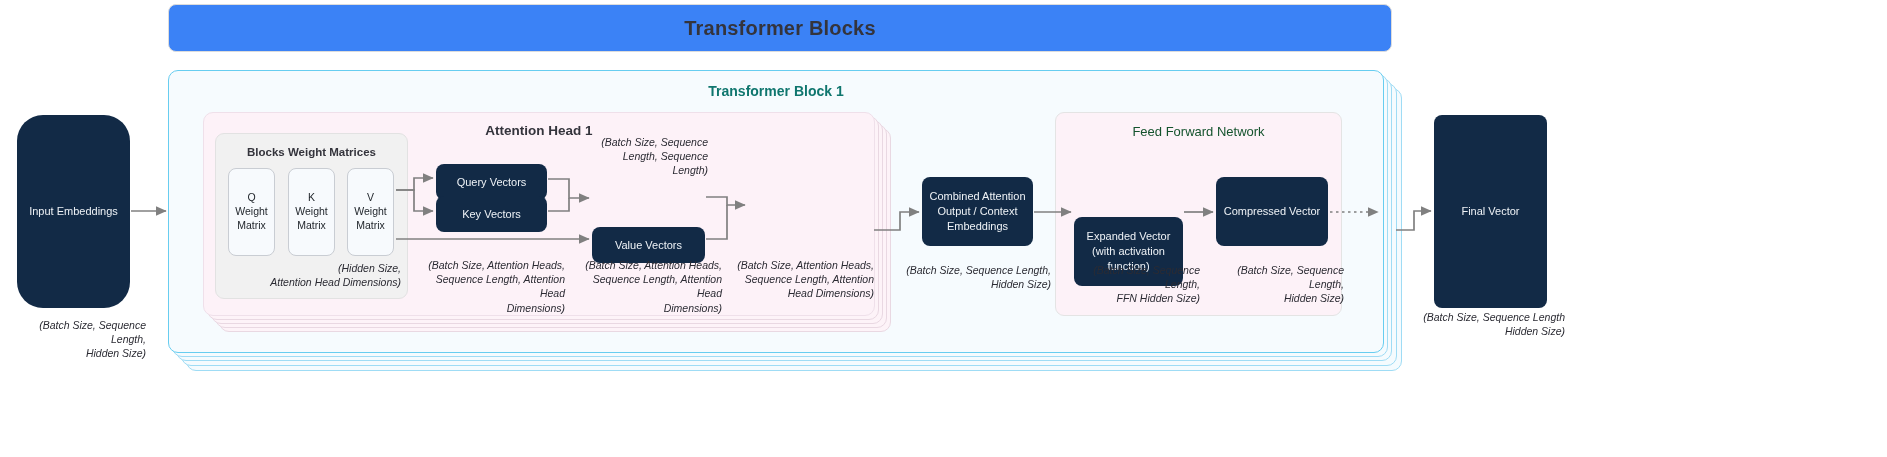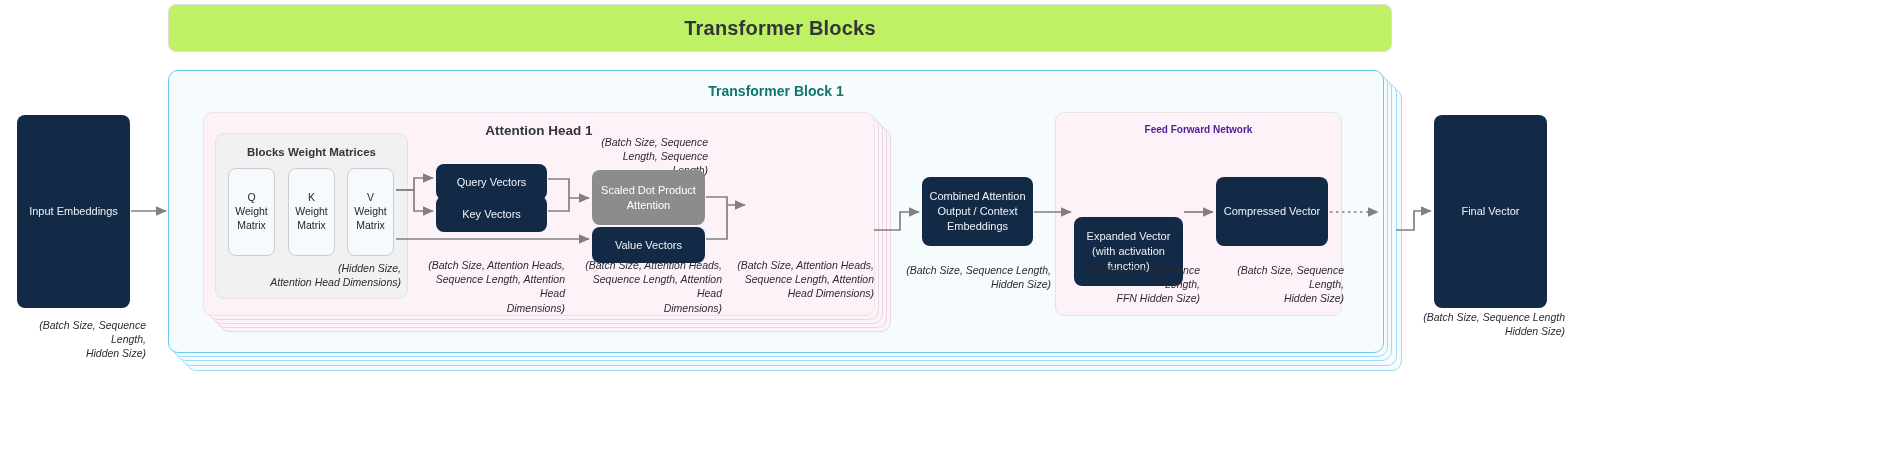--- a/index.html
+++ b/index.html
@@ -7,21 +7,21 @@
     width: 1887px; height: 457px;
     background: #ffffff;
     font-family: "Liberation Sans", sans-serif;
     overflow: hidden;
   }
   #root { position: relative; width: 1887px; height: 457px; }
 
   
   .header-band {
     position: absolute; left: 168px; top: 4px; width: 1224px; height: 48px;
-    background: #bef264; border: 1px solid #dcdcdc; border-radius: 8px;
+    background: #3b82f6; border: 1px solid #dcdcdc; border-radius: 8px;
     display: flex; align-items: center; justify-content: center;
   }
   .header-title { font-size: 20px; font-weight: bold; color: #34343c; letter-spacing: .2px; }
 
   
   .stack-layer {
     position: absolute; border: 1.6px solid #9fdcf5; border-radius: 10px;
     background: #f5fbfe;
   }
   .block-main {
@@ -74,21 +74,21 @@
     font-size: 11px; line-height: 1.34; padding: 2px 6px;
   }
 
   
   .ffn-panel {
     position: absolute; left: 1055px; top: 112px; width: 287px; height: 204px;
     background: #fdf2f8; border: 1px solid #e4e4e4; border-radius: 9px;
   }
   .ffn-title {
     position: absolute; left: 0; top: 11px; width: 100%; text-align: center;
-    font-size: 10px; font-weight: bold; color: #4c1d95;
+    font-size: 13px; font-weight: normal; color: #14532d;
   }
 
   
   .cap {
     position: absolute; text-align: right; font-style: italic;
     font-size: 10.5px; color: #2b2b33; line-height: 1.35;
   }
 
   svg.wires { position: absolute; left: 0; top: 0; width: 1887px; height: 457px; overflow: visible; }
 </style>
@@ -127,39 +127,38 @@
   <div class="wm-box" style="left:347px;">V<br>Weight<br>Matrix</div>
 
   <div class="cap" style="left:226px; top:261px; width:175px;">(Hidden Size,<br>Attention Head Dimensions)</div>
 
   <div class="dbox" style="left:436px; top:164px; width:111px; height:30px;">Query Vectors</div>
   <div class="dbox" style="left:436px; top:196px; width:111px; height:30px;">Key Vectors</div>
 
   <div class="cap" style="left:419px; top:258px; width:146px;">(Batch Size, Attention Heads,<br>Sequence Length, Attention Head<br>Dimensions)</div>
 
   <div class="cap" style="left:598px; top:135px; width:110px;">(Batch Size, Sequence<br>Length, Sequence Length)</div>
-  <div class="gbox" style="left:592px; top:170px; width:113px; height:55px;">Scaled Dot Product<br>Attention</div>
   <div class="dbox" style="left:592px; top:227px; width:113px; height:25px;">Value Vectors</div>
   <div class="cap" style="left:576px; top:258px; width:146px;">(Batch Size, Attention Heads,<br>Sequence Length, Attention Head<br>Dimensions)</div>
 
   <div class="cap" style="left:735px; top:258px; width:139px;">(Batch Size, Attention Heads,<br>Sequence Length, Attention<br>Head Dimensions)</div>
 
   <div class="dbox" style="left:922px; top:177px; width:111px; height:69px;">Combined Attention<br>Output / Context<br>Embeddings</div>
   <div class="cap" style="left:905px; top:263px; width:146px;">(Batch Size, Sequence Length,<br>Hidden Size)</div>
 
   <div class="ffn-panel">
     <div class="ffn-title">Feed Forward Network</div>
   </div>
   <div class="dbox" style="left:1074px; top:177px; width:109px; height:69px;margin-top:40px;">Expanded Vector<br>(with activation<br>function)</div>
   <div class="cap" style="left:1058px; top:263px; width:142px;">(Batch Size, Sequence Length,<br>FFN Hidden Size)</div>
 
   <div class="dbox" style="left:1216px; top:177px; width:112px; height:69px;">Compressed Vector</div>
   <div class="cap" style="left:1202px; top:263px; width:142px;">(Batch Size, Sequence Length,<br>Hidden Size)</div>
 
-  <div class="dbox" style="left:17px; top:115px; width:113px; height:193px;">Input Embeddings</div>
+  <div class="dbox" style="left:17px; top:115px; width:113px; height:193px;border-radius:26px;">Input Embeddings</div>
   <div class="cap" style="left:2px; top:318px; width:144px;">(Batch Size, Sequence Length,<br>Hidden Size)</div>
 
   <div class="dbox" style="left:1434px; top:115px; width:113px; height:193px;">Final Vector</div>
   <div class="cap" style="left:1417px; top:310px; width:148px;font-style:italic;">(Batch Size, Sequence Length<br>Hidden Size)</div>
 
   <svg class="wires">
     <defs>
       <marker id="ah" markerWidth="7" markerHeight="7" refX="6" refY="3.2" orient="auto">
         <path d="M0,0.3 L6.4,3.2 L0,6.1 z" fill="#808080"></path>
       </marker>

